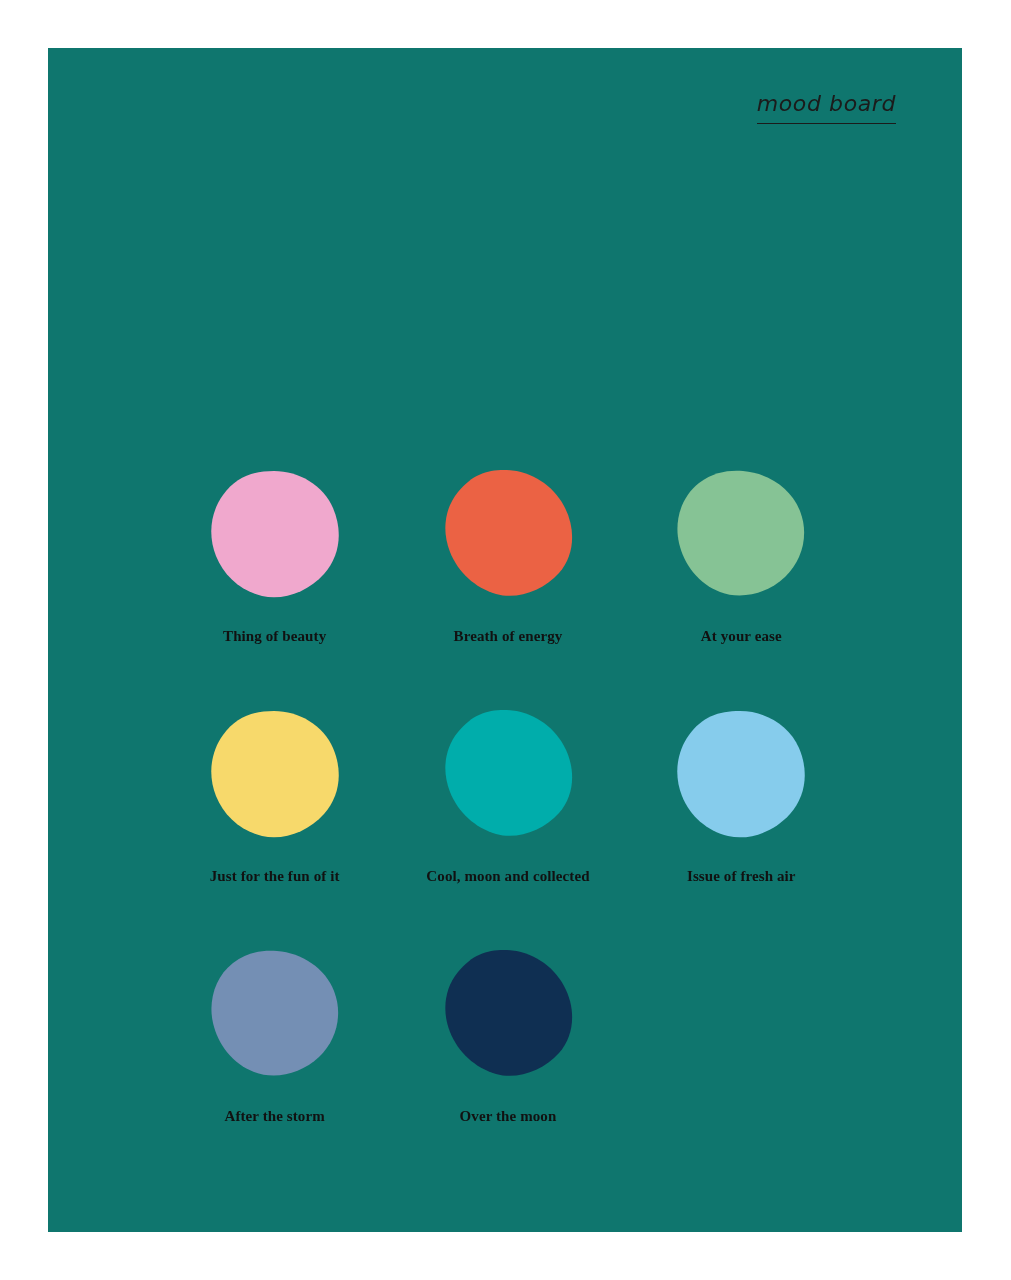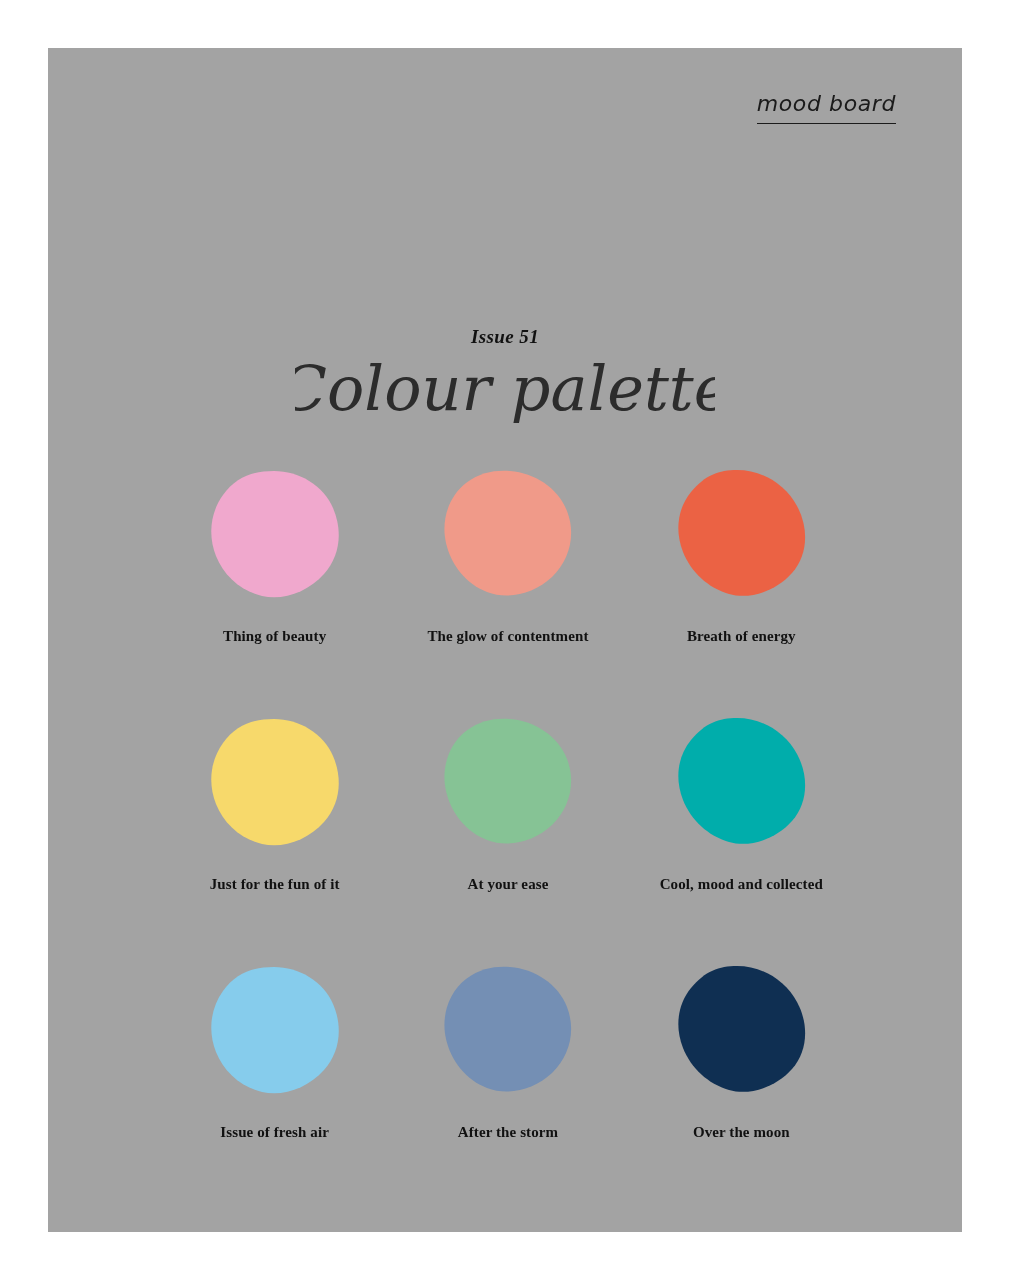--- a/index.html
+++ b/index.html
@@ -13,21 +13,21 @@
     font-family: "Liberation Serif", serif;
     -webkit-font-smoothing: antialiased;
   }
 
   #page {
     position: absolute;
     left: 48px;
     top: 48px;
     width: 914px;
     height: 1184px;
-    background: #a3a3a3;
+    background: #0f766e;
     overflow: hidden;
   }
 
   
   .header {
     position: absolute;
     right: 66px;
     top: 44px;
     text-align: right;
   }
@@ -81,21 +81,21 @@
 
   
   .grid {
     position: absolute;
     left: 110px;
     top: 420px;
     width: 700px;
     display: grid;
     grid-template-columns: repeat(3, 1fr);
     grid-auto-rows: 240px;
-    row-gap: 8px;
+    row-gap: 0px;
   }
   .cell {
     display: flex;
     flex-direction: column;
     align-items: center;
   }
   .blob {
     width: 136px;
     height: 136px;
     display: block;
@@ -114,65 +114,51 @@
 </style>
 </head>
 <body>
 
 <div id="page">
 
   <div class="header">
     <span class="header-label">mood board</span>
   </div>
 
-  <div class="title-block">
-    <div class="issue">Issue 51</div>
-    <div class="script-wrap">
-      <svg width="420" height="86" viewBox="0 0 420 86">
-        <text class="script-text" x="210" y="60" text-anchor="middle">Colour palette</text>
-      </svg>
-    </div>
-  </div>
 
   <div class="grid">
       <div class="cell">
         <svg class="blob" viewBox="0 0 136 136">
           <path d="M67,3 C92,3 116,17 126,40 C136,63 133,88 117,106 C101,124 76,133 55,128 C34,123 17,108 9,88 C1,68 3,45 16,27 C29,9 45,3 67,3 Z" fill="#f0a8cd"></path>
         </svg>
         <div class="swatch-label">Thing of beauty</div>
       </div>
       <div class="cell">
         <svg class="blob" viewBox="0 0 136 136">
-          <path d="M70,3 C95,5 118,20 127,43 C136,66 130,92 112,109 C94,126 68,132 47,124 C26,116 11,97 6,75 C1,53 8,29 26,15 C41,4 55,2 70,3 Z" fill="#f09a89"></path>
+          <path d="M64,2 C89,2 112,16 124,38 C136,60 135,87 119,105 C103,123 77,132 56,126 C35,120 18,104 10,84 C2,64 4,41 18,24 C32,7 46,2 64,2 Z" fill="#eb6244"></path>
         </svg>
-        <div class="swatch-label">The glow of contentment</div>
+        <div class="swatch-label">Breath of energy</div>
       </div>
       <div class="cell">
         <svg class="blob" viewBox="0 0 136 136">
-          <path d="M64,2 C89,2 112,16 124,38 C136,60 135,87 119,105 C103,123 77,132 56,126 C35,120 18,104 10,84 C2,64 4,41 18,24 C32,7 46,2 64,2 Z" fill="#eb6244"></path>
+          <path d="M70,3 C95,5 118,20 127,43 C136,66 130,92 112,109 C94,126 68,132 47,124 C26,116 11,97 6,75 C1,53 8,29 26,15 C41,4 55,2 70,3 Z" fill="#86c395"></path>
         </svg>
-        <div class="swatch-label">Breath of energy</div>
+        <div class="swatch-label">At your ease</div>
       </div>
       <div class="cell">
         <svg class="blob" viewBox="0 0 136 136">
           <path d="M67,3 C92,3 116,17 126,40 C136,63 133,88 117,106 C101,124 76,133 55,128 C34,123 17,108 9,88 C1,68 3,45 16,27 C29,9 45,3 67,3 Z" fill="#f7d96b"></path>
         </svg>
         <div class="swatch-label">Just for the fun of it</div>
       </div>
       <div class="cell">
         <svg class="blob" viewBox="0 0 136 136">
-          <path d="M70,3 C95,5 118,20 127,43 C136,66 130,92 112,109 C94,126 68,132 47,124 C26,116 11,97 6,75 C1,53 8,29 26,15 C41,4 55,2 70,3 Z" fill="#86c395"></path>
-        </svg>
-        <div class="swatch-label">At your ease</div>
-      </div>
-      <div class="cell">
-        <svg class="blob" viewBox="0 0 136 136">
           <path d="M64,2 C89,2 112,16 124,38 C136,60 135,87 119,105 C103,123 77,132 56,126 C35,120 18,104 10,84 C2,64 4,41 18,24 C32,7 46,2 64,2 Z" fill="#00adab"></path>
         </svg>
-        <div class="swatch-label">Cool, mood and collected</div>
+        <div class="swatch-label">Cool, moon and collected</div>
       </div>
       <div class="cell">
         <svg class="blob" viewBox="0 0 136 136">
           <path d="M67,3 C92,3 116,17 126,40 C136,63 133,88 117,106 C101,124 76,133 55,128 C34,123 17,108 9,88 C1,68 3,45 16,27 C29,9 45,3 67,3 Z" fill="#86ccec"></path>
         </svg>
         <div class="swatch-label">Issue of fresh air</div>
       </div>
       <div class="cell">
         <svg class="blob" viewBox="0 0 136 136">
           <path d="M70,3 C95,5 118,20 127,43 C136,66 130,92 112,109 C94,126 68,132 47,124 C26,116 11,97 6,75 C1,53 8,29 26,15 C41,4 55,2 70,3 Z" fill="#748fb4"></path>

